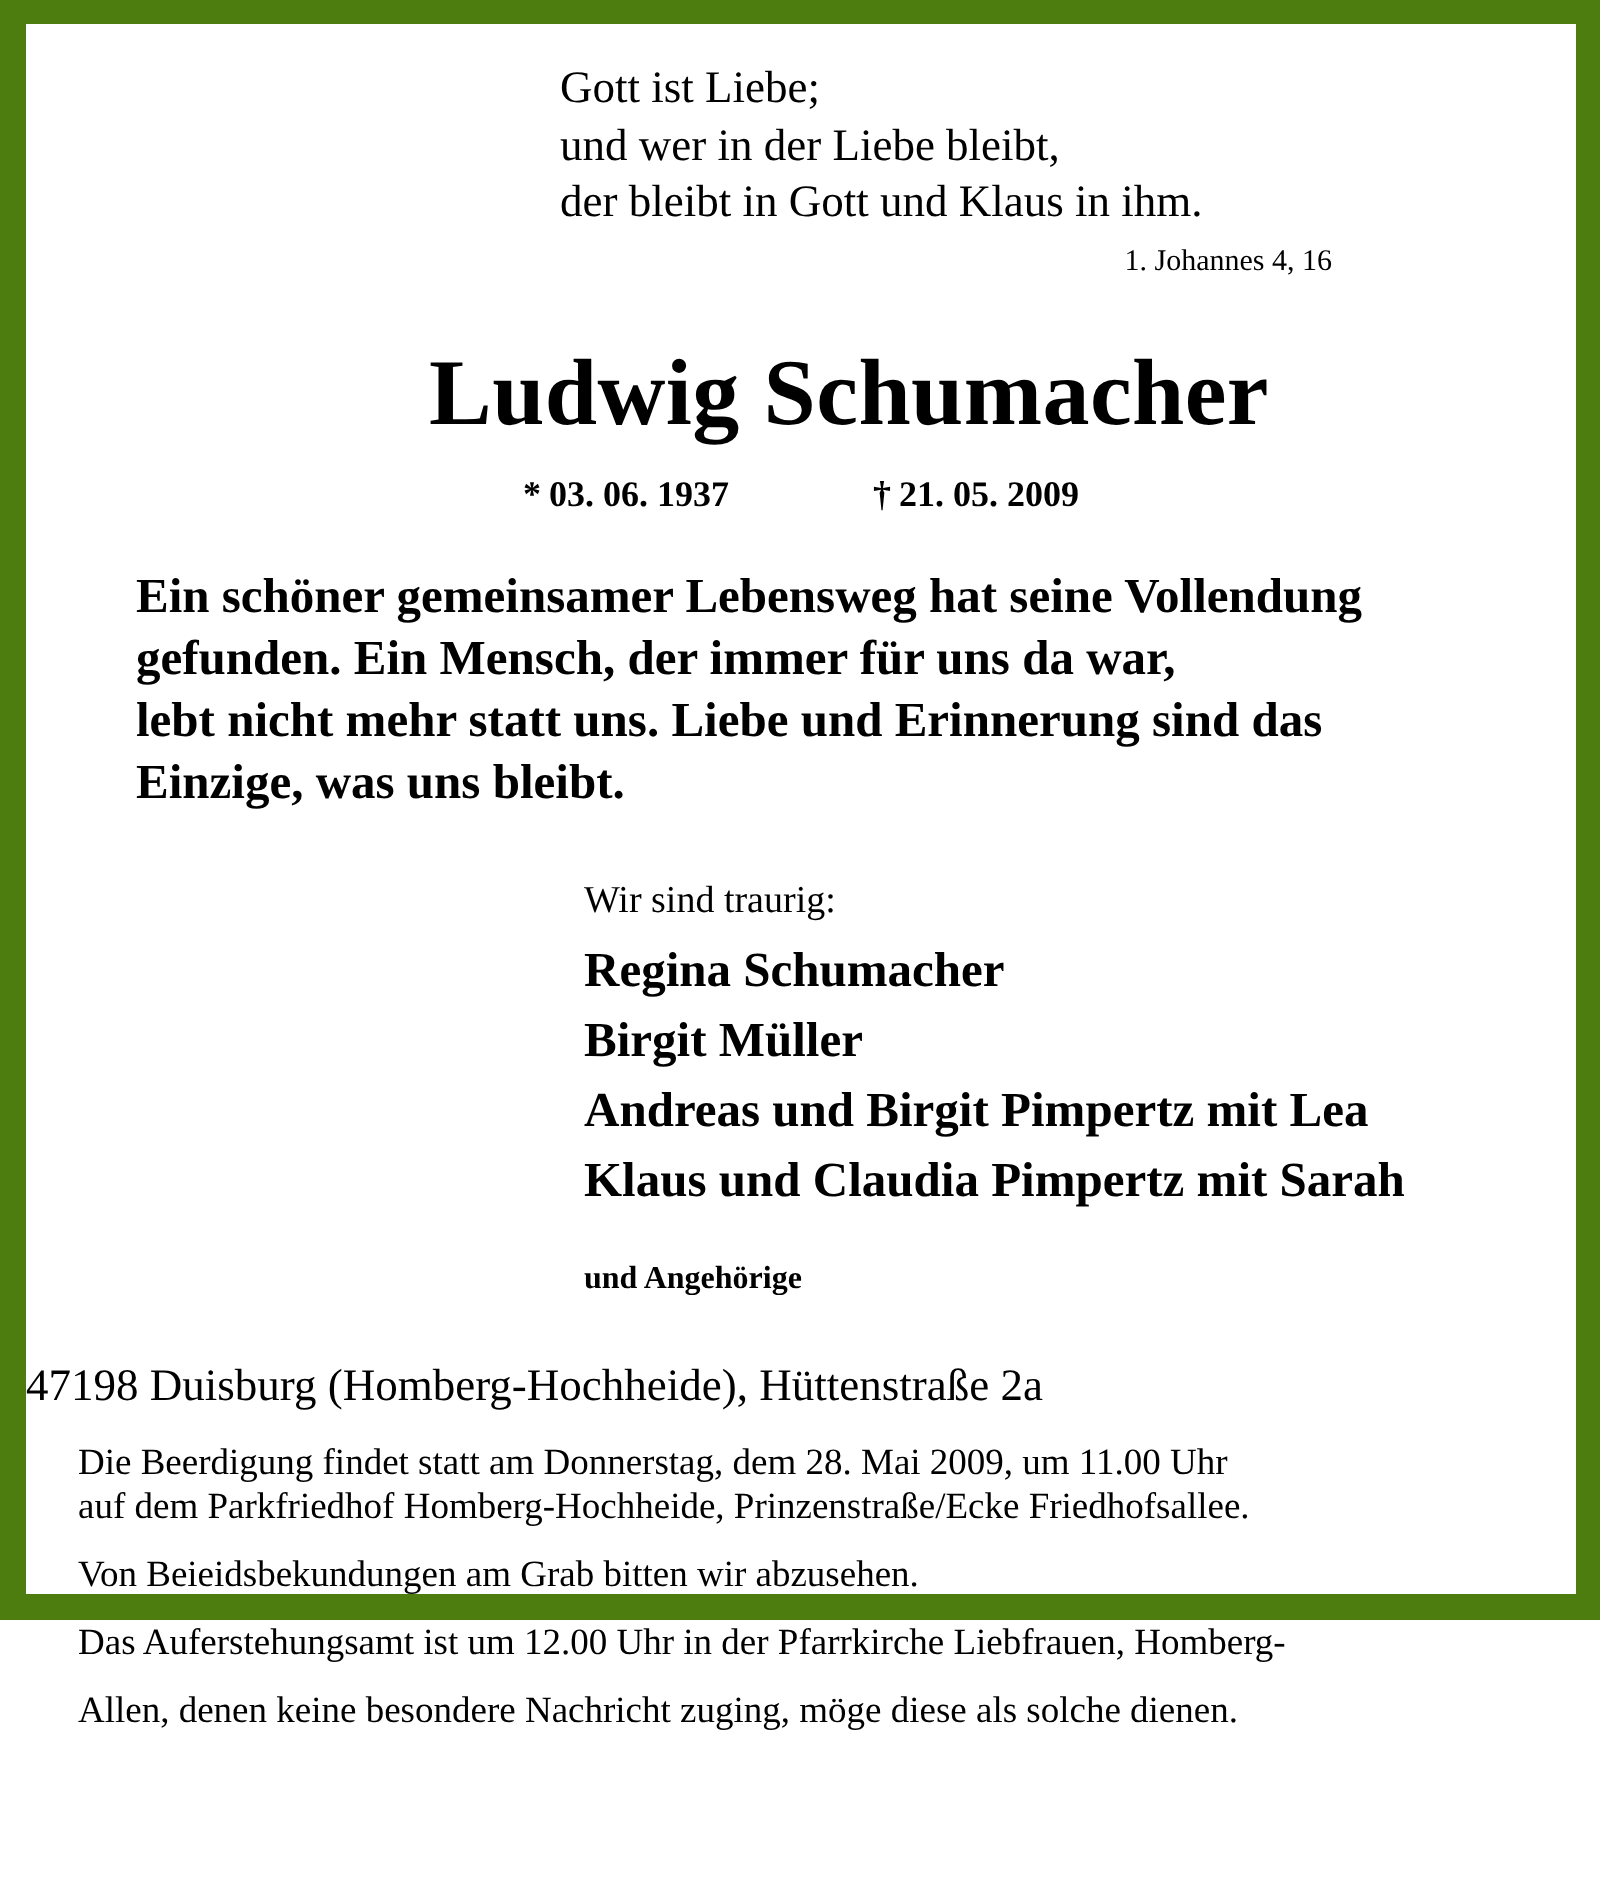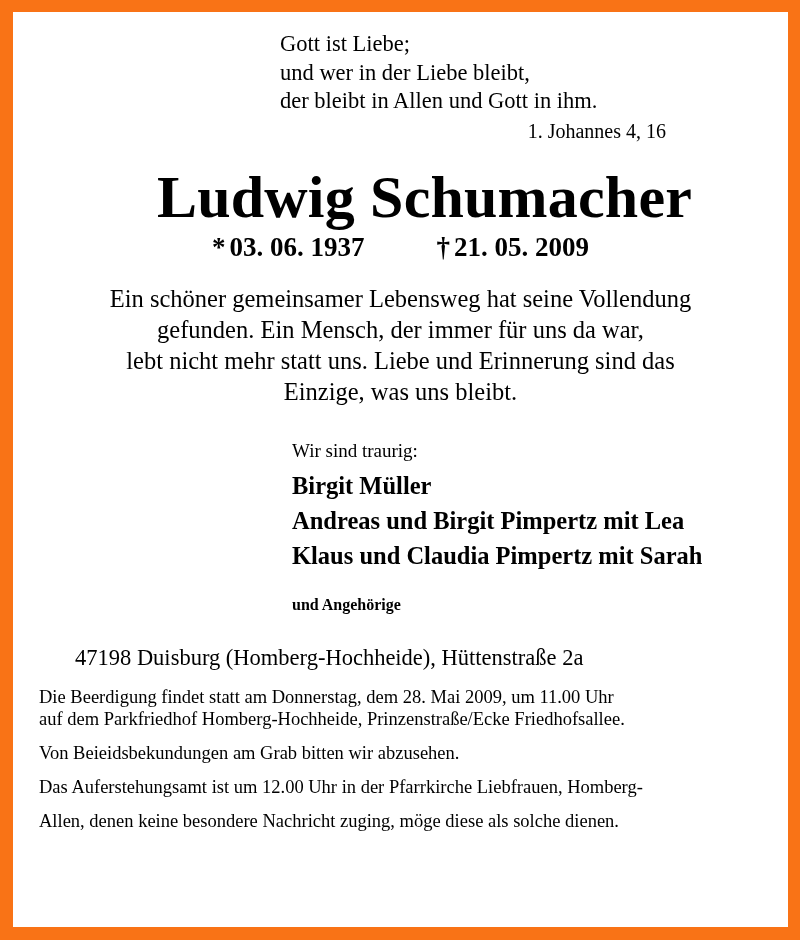--- a/index.html
+++ b/index.html
@@ -12,22 +12,22 @@
     height: 943px;
     overflow: hidden;
     font-family: "Liberation Serif", "DejaVu Serif", serif;
     color: #000000;
   }
 
   
   .obituary-frame {
     box-sizing: border-box;
     width: 800px;
-    height: 940px;
-    background: #f97316;
+    height: 810px;
+    background: #4d7c0f;
     padding: 12px 12px 13px 13px;
   }
 
   .obituary-card {
     box-sizing: border-box;
     width: 100%;
     height: 100%;
     background: #ffffff;
     padding: 0;
     position: relative;
@@ -39,44 +39,44 @@
     padding-left: 267px;
     padding-right: 110px;
   }
   .epigraph-line {
     font-size: 22.5px;
     line-height: 28.5px;
     text-align: left;
     white-space: nowrap;
   }
   .epigraph-source {
-    font-size: 20px;
+    font-size: 15px;
     line-height: 28.5px;
     text-align: right;
     padding-right: 12px;
     margin-top: 1px;
     white-space: nowrap;
   }
 
   
   .name-block {
     margin-top: 26px;
     text-align: center;
   }
   .deceased-name {
-    font-size: 60px;
+    font-size: 47px;
     line-height: 52px;
     font-weight: bold;
     letter-spacing: 0.2px;
     white-space: nowrap;
     margin-left: 48px;
   }
   .dates-row {
     margin-top: 10px;
-    font-size: 27px;
+    font-size: 18px;
     line-height: 28px;
     font-weight: bold;
     display: flex;
     justify-content: center;
     align-items: baseline;
     gap: 72px;
     white-space: nowrap;
   }
   .date-item {
     display: inline-block;
@@ -84,21 +84,21 @@
   .date-symbol {
     display: inline-block;
     padding-right: 4px;
   }
 
   
   .memorial-text {
     margin-top: 22px;
     padding-left: 55px;
     padding-right: 55px;
-    text-align: center;
+    font-weight: bold;
   }
   .memorial-line {
     font-size: 24.5px;
     line-height: 31px;
     white-space: nowrap;
   }
 
   
   .mourners {
     margin-top: 26px;
@@ -120,25 +120,23 @@
     font-size: 16px;
     line-height: 35px;
     font-weight: bold;
     margin-top: 14px;
     white-space: nowrap;
   }
 
   
   .address-line {
     margin-top: 22px;
-    padding-left: 26px;
     font-size: 22.5px;
     line-height: 28px;
     white-space: nowrap;
-    margin-left: 36px;
   }
 
   
   .notes {
     margin-top: 14px;
     padding-left: 26px;
     padding-right: 20px;
   }
   .note-paragraph {
     font-size: 18.5px;
@@ -155,21 +153,21 @@
 </style>
 </head>
 <body>
 
 <div class="obituary-frame">
   <div class="obituary-card">
 
     <div class="epigraph">
       <div class="epigraph-line">Gott ist Liebe;</div>
       <div class="epigraph-line">und wer in der Liebe bleibt,</div>
-      <div class="epigraph-line">der bleibt in Allen und Gott in ihm.</div>
+      <div class="epigraph-line">der bleibt in Gott und Klaus in ihm.</div>
       <div class="epigraph-source">1. Johannes 4, 16</div>
     </div>
 
     <div class="name-block">
       <div class="deceased-name">Ludwig Schumacher</div>
       <div class="dates-row">
         <span class="date-item">
           <span class="date-symbol">*</span><span>03. 06. 1937</span>
         </span>
         <span class="date-item">
@@ -180,20 +178,21 @@
 
     <div class="memorial-text">
       <div class="memorial-line">Ein schöner gemeinsamer Lebensweg hat seine Vollendung</div>
       <div class="memorial-line">gefunden. Ein Mensch, der immer für uns da war,</div>
       <div class="memorial-line">lebt nicht mehr statt uns. Liebe und Erinnerung sind das</div>
       <div class="memorial-line">Einzige, was uns bleibt.</div>
     </div>
 
     <div class="mourners">
       <div class="mourners-intro">Wir sind traurig:</div>
+      <div class="mourner-name">Regina Schumacher</div>
       <div class="mourner-name">Birgit Müller</div>
       <div class="mourner-name">Andreas und Birgit Pimpertz mit Lea</div>
       <div class="mourner-name">Klaus und Claudia Pimpertz mit Sarah</div>
       <div class="mourners-closing">und Angehörige</div>
     </div>
 
     <div class="address-line">47198 Duisburg (Homberg-Hochheide), Hüttenstraße 2a</div>
 
     <div class="notes">
       <div class="note-paragraph">

